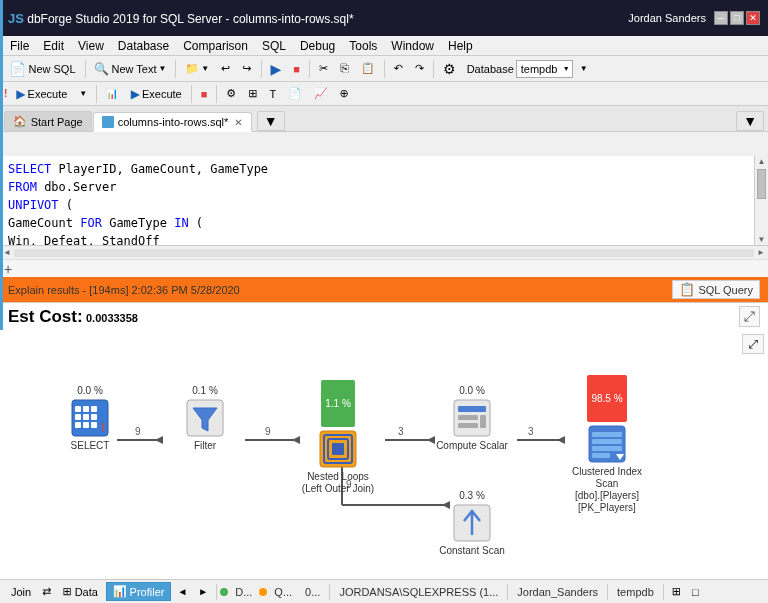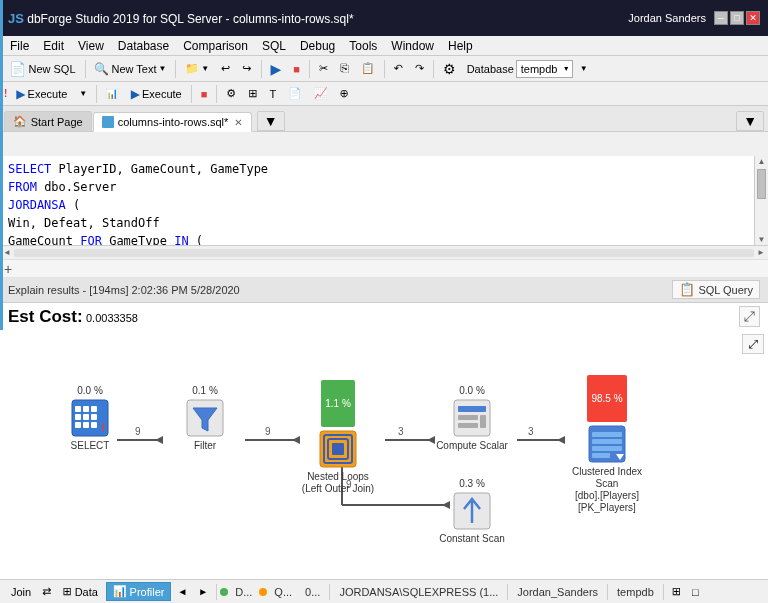--- a/index.html
+++ b/index.html
@@ -39,21 +39,21 @@
     #editor-scrollbar-h { height: 14px; background: #f0f0f0; border-top: 1px solid #ccc; display: flex; align-items: center; padding: 0 2px; }
     #editor-scrollbar-v { width: 14px; background: #f0f0f0; border-left: 1px solid #ccc; display: flex; flex-direction: column; }
     .scroll-btn { font-size: 8px; color: #666; text-align: center; cursor: pointer; padding: 1px; }
     .scroll-track { flex: 1; background: #f0f0f0; }
     .scroll-thumb { background: #c0c0c0; height: 30px; margin: 2px; border: 1px solid #aaa; }
     .add-row { height: 18px; background: #f5f5f5; border-top: 1px solid #e0e0e0; display: flex; align-items: center; padding: 0 4px; }
     .add-btn { font-size: 14px; cursor: pointer; color: #555; }
 
     
     #results-area { background: white; flex: 1; display: flex; flex-direction: column; }
-    #results-header { background: #e5e5e5; border-bottom: 1px solid #ccc; height: 26px; display: flex; align-items: center; justify-content: space-between; padding: 0 8px; }
+    #results-header { background: #f97316; border-bottom: 1px solid #ccc; height: 26px; display: flex; align-items: center; justify-content: space-between; padding: 0 8px; }
     #results-title { font-size: 11px; color: #333; }
     #sql-query-btn { font-size: 11px; display: flex; align-items: center; gap: 3px; cursor: pointer; color: #333; border: 1px solid #ccc; padding: 1px 6px; background: #f8f8f8; }
 
     
     #diagram { flex: 1; background: white; position: relative; overflow: hidden; }
     .node { position: absolute; text-align: center; font-size: 10px; cursor: pointer; }
     .node-icon { width: 40px; height: 40px; margin: 0 auto 2px; display: flex; align-items: center; justify-content: center; }
     .node-label { font-size: 10px; line-height: 1.2; color: #333; }
     .node-pct { font-size: 10px; color: #333; margin-bottom: 2px; }
     .pct-badge { display: inline-block; padding: 18px 4px; font-size: 10px; border-radius: 2px; }
@@ -231,23 +231,23 @@
   <div style="flex:1;"></div>
   <div class="tab-add">▼</div>
 </div>
 
 <div id="editor-layout">
   <div id="editor-main">
     <div class="blue-bar"></div>
     <div id="code-content" style="flex:1; padding: 4px 8px; font-family: Consolas, monospace; font-size: 12px; line-height: 18px; background: white;">
       <div><span style="color:#0000ff;">SELECT</span><span> PlayerID, GameCount, GameType</span></div>
       <div><span style="color:#0000ff;">FROM</span><span> dbo.Server</span></div>
-      <div><span style="color:#0000ff;">JORDANSA</span><span> (</span></div>
+      <div><span style="color:#0000ff;">UNPIVOT</span><span> (</span></div>
+      <div><span>    GameCount </span><span style="color:#0000ff;">FOR</span><span> GameType </span><span style="color:#0000ff;">IN</span><span> (</span></div>
       <div><span>        Win, Defeat, StandOff</span></div>
-      <div><span>    GameCount </span><span style="color:#0000ff;">FOR</span><span> GameType </span><span style="color:#0000ff;">IN</span><span> (</span></div>
       <div><span>    )</span></div>
       <div></div>
     </div>
     <div id="editor-scrollbar-v" style="width:14px; background:#f0f0f0; border-left:1px solid #ccc; display:flex; flex-direction:column;">
       <div class="scroll-btn">▲</div>
       <div class="scroll-track">
         <div class="scroll-thumb"></div>
       </div>
       <div class="scroll-btn">▼</div>
     </div>
@@ -266,21 +266,21 @@
   <div id="results-header">
     <span id="results-title">Explain results - [194ms] 2:02:36 PM 5/28/2020</span>
     <div id="sql-query-btn">
       <span style="font-size:13px;">📋</span>
       <span>SQL Query</span>
     </div>
   </div>
   <div style="display:flex; align-items:center; padding:3px 8px; justify-content:space-between;">
     <div>
       <span style="font-size:17px; font-weight:bold;">Est Cost:</span>
-      <span style="font-size:11px; font-weight:normal;text-align:center;">0.0033358</span>
+      <span style="font-size:11px; font-weight:bold;text-align:center;">0.0033358</span>
     </div>
     <div id="expand-btn" style="position:static;">⤢</div>
   </div>
 
   <div id="diagram" style="flex:1; position:relative; overflow:hidden; background:white;">
     <svg id="diagram-svg">
 
       <line x1="117" y1="110" x2="163" y2="110" stroke="#555" stroke-width="2"></line>
 
       <line x1="245" y1="110" x2="300" y2="110" stroke="#555" stroke-width="2"></line>
@@ -377,21 +377,21 @@
           <rect x="5" y="8" width="30" height="5" rx="1" fill="#7ab4f0"></rect>
           <rect x="5" y="15" width="30" height="5" rx="1" fill="#7ab4f0"></rect>
           <rect x="5" y="22" width="30" height="5" rx="1" fill="#7ab4f0"></rect>
           <rect x="5" y="29" width="18" height="5" rx="1" fill="#7ab4f0"></rect>
           <polygon points="29,30 37,30 33,36" fill="white"></polygon>
         </svg>
       </div>
       <div class="node-label">Clustered Index Scan<br>[dbo].[Players]<br>[PK_Players]</div>
     </div>
 
-    <div class="node" style="left:432px; top:148px; width:80px;text-align:center;">
+    <div class="node" style="left:432px; top:160px; width:80px;text-align:center;">
       <div class="node-pct">0.3 %</div>
       <div class="node-icon">
         <svg width="40" height="40" viewBox="0 0 40 40">
           <rect x="2" y="2" width="36" height="36" rx="3" fill="#e8e8e8" stroke="#aaa" stroke-width="1"></rect>
           <path d="M20,8 L20,32 M12,18 L20,8 L28,18" stroke="#4a7fd4" stroke-width="2.5" fill="none"></path>
         </svg>
       </div>
       <div class="node-label">Constant Scan</div>
     </div>
 

